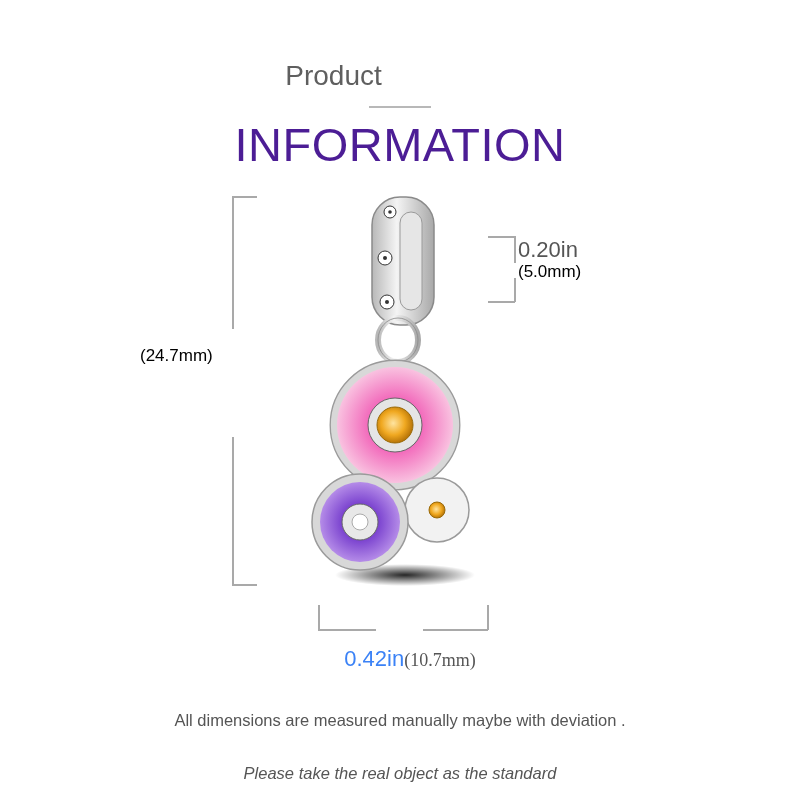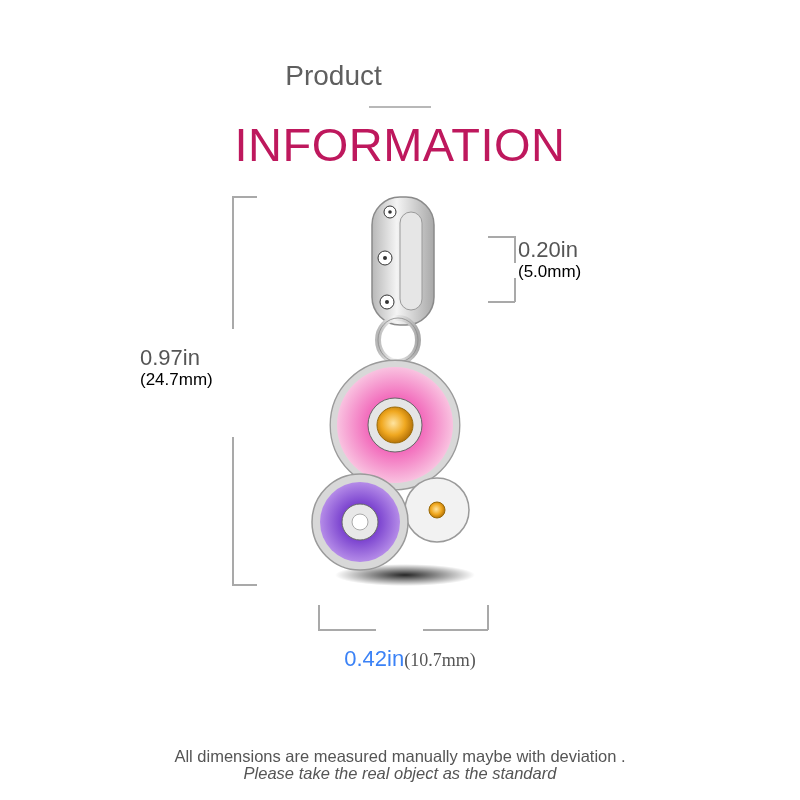--- a/index.html
+++ b/index.html
@@ -1,41 +1,40 @@
 <!DOCTYPE html>
 <html><head>
   <meta charset="utf-8">
   <style>
     html, body { margin:0; padding:0; background:#ffffff; }
     body { width:800px; height:800px; position:relative; overflow:hidden; font-family:"Liberation Sans", sans-serif; }
     .abs { position:absolute; }
     .title-small { left:0; width:667px; top:60px; text-align:center; font-size:28px; color:#5f5f5f; }
     .divider { left:369px; top:106px; width:62px; height:2px; background:#b8b8b8; }
-    .title-big { left:0; width:800px; top:117px; text-align:center; font-size:47px; color:#be185d; letter-spacing:0.5px; }
+    .title-big { left:0; width:800px; top:117px; text-align:center; font-size:47px; color:#4c1d95; letter-spacing:0.5px; }
     .line { background:#a9a9a9; position:absolute; }
     .dim-main { font-size:22px; color:#555; text-align:left; line-height:24px; }
     .dim-sub { font-size:17px; color:#000000; text-align:left; line-height:20px; }
     .note { left:0; width:800px; text-align:center; font-size:16.5px; color:#555; line-height:18px; }
     .charm { left:300px; top:190px; width:200px; height:420px; }
   </style>
 </head>
 <body>
 
 <div class="abs title-small">Product</div>
 <div class="abs divider"></div>
 <div class="abs title-big">INFORMATION</div>
 
 <div>
   <div class="line" style="left:232px; top:196px; width:25px; height:1.5px;"></div>
   <div class="line" style="left:232px; top:196px; width:1.5px; height:133px;"></div>
   <div class="line" style="left:232px; top:437px; width:1.5px; height:148px;"></div>
   <div class="line" style="left:232px; top:584px; width:25px; height:1.5px;"></div>
 </div>
 <div class="abs" style="left:140px; top:346px; width:120px;">
-  <div class="dim-main">0.97in</div>
   <div class="dim-sub">(24.7mm)</div>
 </div>
 
 <div>
   <div class="line" style="left:488px; top:236px; width:27px; height:1.5px;"></div>
   <div class="line" style="left:514px; top:236px; width:1.5px; height:27px;"></div>
   <div class="line" style="left:514px; top:278px; width:1.5px; height:24px;"></div>
   <div class="line" style="left:488px; top:301px; width:27px; height:1.5px;"></div>
 </div>
 <div class="abs" style="left:518px; top:238px; width:110px;">
@@ -114,14 +113,14 @@
   </g>
 
   <g>
     <circle cx="360" cy="522" r="48" fill="#d8d8d8" stroke="#9a9a9a" stroke-width="1.5"></circle>
     <circle cx="360" cy="522" r="40" fill="url(#purpg)"></circle>
     <circle cx="360" cy="522" r="18" fill="#e8e8e8" stroke="#666" stroke-width="1"></circle>
     <circle cx="360" cy="522" r="8" fill="#ffffff" stroke="#aaa" stroke-width="1"></circle>
   </g>
 </svg>
 
-<div class="abs note" style="top:711px;margin-top:36px;">All dimensions are measured manually maybe with deviation .</div>
+<div class="abs note" style="top:711px;">All dimensions are measured manually maybe with deviation .</div>
 <div class="abs note" style="top:764px;font-style:italic;">Please take the real object as the standard</div>
 
 </body></html>

